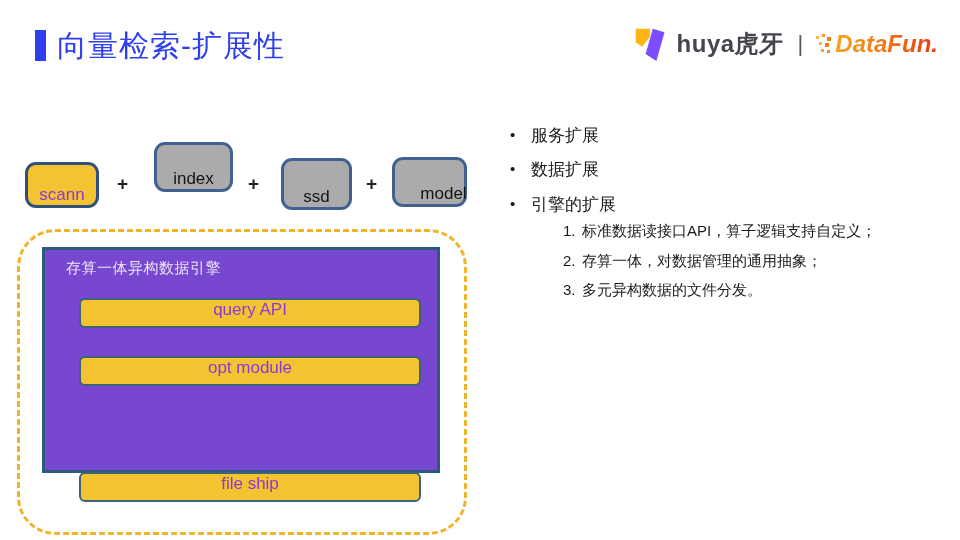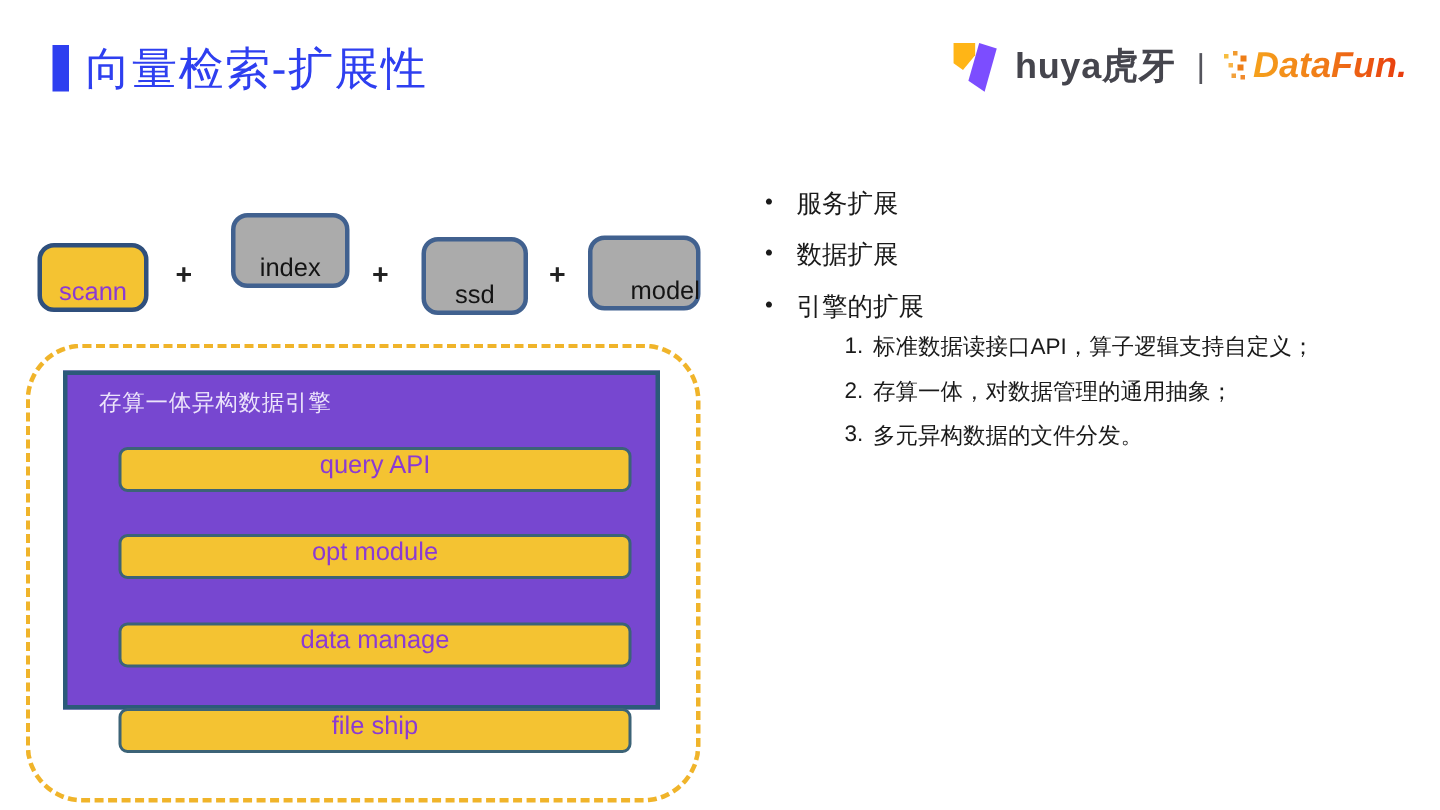--- a/index.html
+++ b/index.html
@@ -99,23 +99,20 @@
 
   <div class="engine-outline"></div>
   <div class="engine-box">
     <div class="engine-title">存算一体异构数据引擎</div>
     <div class="module-bar bar-0">
       <span>query API</span>
     </div>
     <div class="module-bar bar-1">
       <span>opt module</span>
     </div>
-    <div class="module-bar bar-2">
-      <span>data manage</span>
-    </div>
     <div class="module-bar bar-3">
       <span>file ship</span>
     </div>
   </div>
 
   <div class="bullet-item bi-0">
     <span class="bullet-marker">•</span>
     <span>服务扩展</span>
   </div>
   <div class="bullet-item bi-1">

